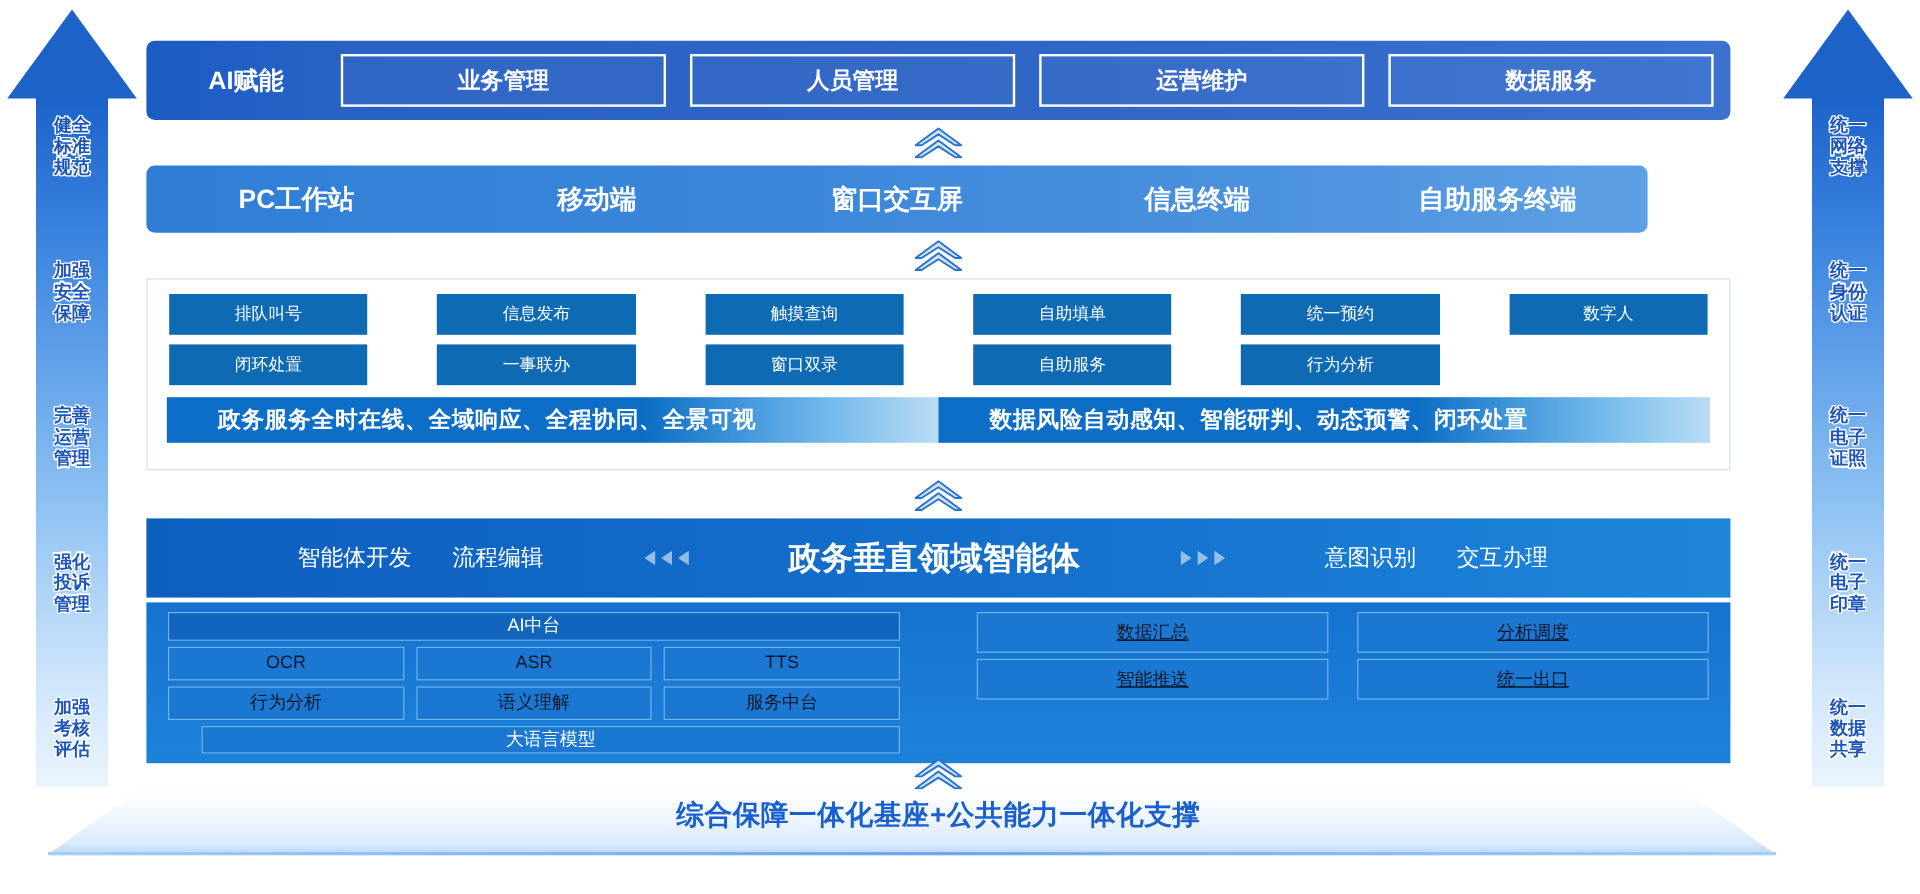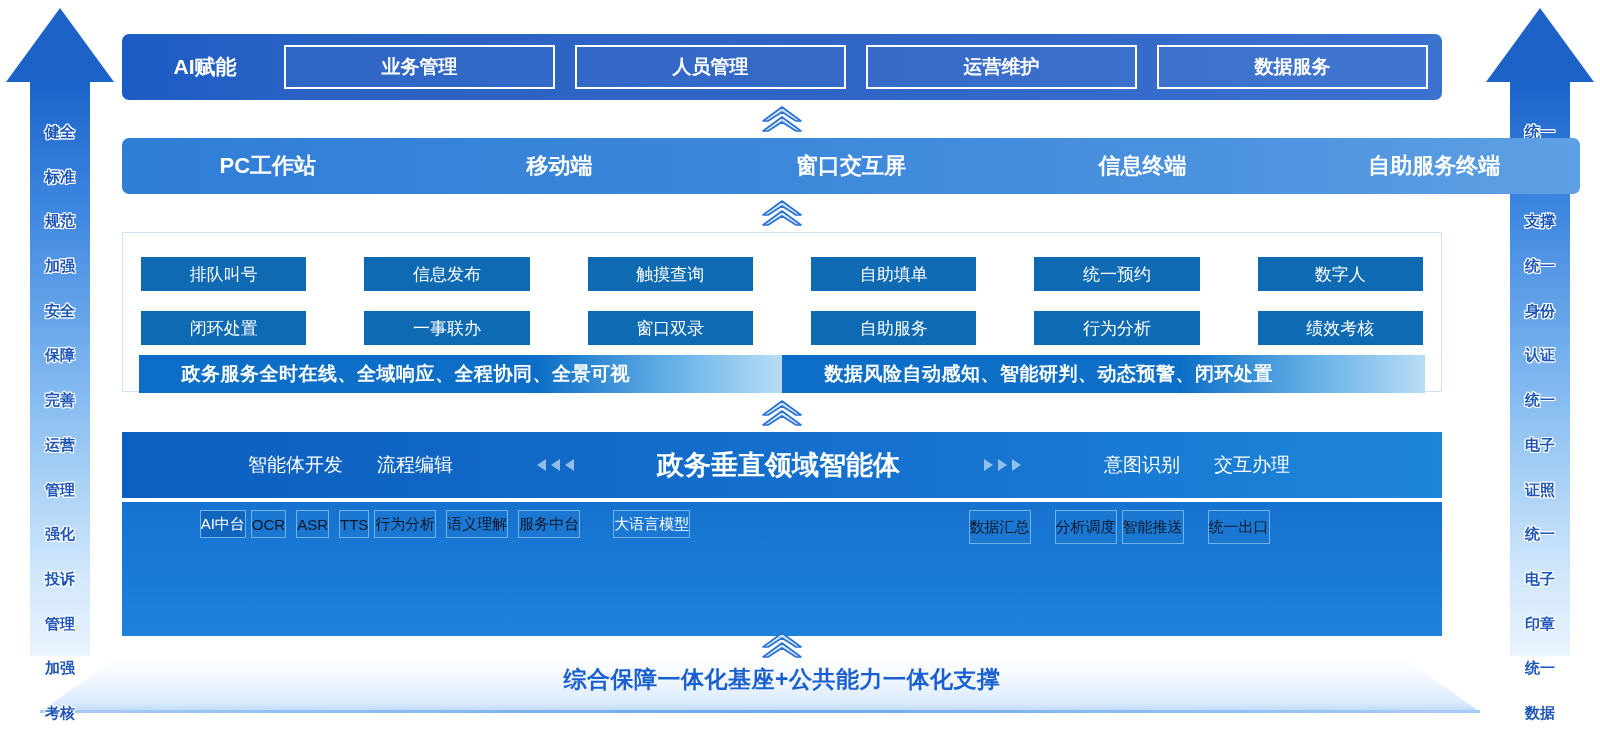--- a/index.html
+++ b/index.html
@@ -40,21 +40,21 @@
     font-size:15px;
     font-weight:bold;
     line-height:1.18;
     letter-spacing:0px;
     text-shadow:
       -1px -1px 0 #ffffff, 1px -1px 0 #ffffff,
       -1px  1px 0 #ffffff, 1px  1px 0 #ffffff,
        0   -1px 0 #ffffff, 0    1px 0 #ffffff,
       -1px  0   0 #ffffff, 1px  0   0 #ffffff;
   }
-  .v-label span{display:block;margin-top:27px;}
+  .v-label span{display:block;}
 
   
   .base{
     position:absolute;left:40px;top:656px;width:1440px;height:58px;
     background:linear-gradient(180deg,#ffffff 0%,#f4f9ff 35%,#dcebfd 80%,#b5d4f8 100%);
     clip-path:polygon(78px 0, 1362px 0, 1440px 56px, 0 56px);
   }
   .base-line{
     position:absolute;left:40px;top:710px;width:1440px;height:3px;
     background:linear-gradient(90deg,#a8ccf6,#6aa8ee,#a8ccf6);
@@ -84,21 +84,21 @@
   }
 
   
   .chev{
     position:absolute;left:50%;transform:translateX(-50%);
     width:44px;height:28px;
   }
 
   
   .row-term{
-    position:absolute;left:0;top:138px;width:1458px;height:56px;
+    position:absolute;left:0;top:138px;width:1251px;height:56px;
     border-radius:7px;
     background:linear-gradient(90deg,#2f7ed6 0%,#3b86da 40%,#4b92de 75%,#5ea0e4 100%);
     display:flex;align-items:center;box-sizing:border-box;
   }
   .term-item{
     flex:1;text-align:center;color:#ffffff;font-weight:bold;font-size:22px;
   }
 
   
   .row-serv{
@@ -106,21 +106,21 @@
     border:1px solid #cfe2f7;background:#ffffff;box-sizing:border-box;
     padding:8px 8px 0 8px;
   }
   .serv-grid{
     display:grid;grid-template-columns:repeat(6,1fr);
     column-gap:58px;row-gap:8px;padding:4px 10px 0 10px;
   }
   .serv-chip{
     height:34px;background:#0f6ab4;
     display:flex;align-items:center;justify-content:center;
-    color:#ffffff;font-size:17px;font-weight:500;margin-top:12px;
+    color:#ffffff;font-size:14px;font-weight:500;
   }
   .banner-row{display:flex;padding:10px 8px 0 8px;}
   .banner{
     flex:1;height:38px;
     display:flex;align-items:center;
     background:linear-gradient(90deg,#0c6ec6 0%,#0c6ec6 62%,#6fb7ea 85%,#b9dcf4 100%);
   }
   .banner span{
     display:block;width:83%;text-align:center;
     color:#ffffff;font-size:19px;font-weight:bold;letter-spacing:0.5px;
@@ -139,41 +139,41 @@
   .tri.l{border-top:6px solid transparent;border-bottom:6px solid transparent;border-right:9px solid #bcd9f3;}
   .tri.r{border-top:6px solid transparent;border-bottom:6px solid transparent;border-left:9px solid #bcd9f3;}
 
   
   .row-plat{
     position:absolute;left:0;top:502px;width:1320px;height:134px;
     background:linear-gradient(180deg,#1573cf 0%,#1a7ad5 50%,#1d82da 100%);
     display:flex;gap:26px;padding:6px 12px;box-sizing:border-box;
   }
   .plat{
-    flex:1;display:flex;flex-direction:row;gap:5px;
-    padding:2px 6px;box-sizing:border-box;justify-content:center;
+    flex:1;display:flex;flex-direction:column;gap:5px;
+    padding:2px 6px;box-sizing:border-box;
   }
   .plat-head{
     height:26px;background:#1265bd;border:1px solid #6fb4e8;
     display:flex;align-items:center;justify-content:center;
     color:#ffffff;font-size:15px;
   }
   .plat-row{display:flex;gap:10px;}
   .plat-cell{
     flex:1;height:26px;background:#1a78d2;border:1px solid #6fb4e8;
     display:flex;align-items:center;justify-content:center;
     color:#0f172a;font-size:15px;
   }
   .plat-wide{
     height:26px;background:#1a78d2;border:1px solid #6fb4e8;
     display:flex;align-items:center;justify-content:center;
     color:#ffffff;font-size:15px;margin-left:28px;
   }
   .plat.right-pad{padding-left:32px;padding-right:6px;}
-  .plat.right-pad .plat-row{gap:24px;}
+  .plat.right-pad .plat-row{gap:24px;text-decoration:underline;}
   .plat.right-pad .plat-cell{height:32px;}
   .plat.right-pad .plat-head{margin-left:34px;}
 
   
   .footer{
     position:absolute;left:0;top:664px;width:1320px;text-align:center;
     color:#1a5fd0;font-size:23px;font-weight:bold;letter-spacing:0.5px;
   }
   .footer-chev{position:absolute;left:50%;transform:translateX(-50%);top:630px;width:44px;height:28px;}
 </style>
@@ -290,21 +290,20 @@
         <div class="serv-chip">触摸查询</div>
         <div class="serv-chip">自助填单</div>
         <div class="serv-chip">统一预约</div>
         <div class="serv-chip">数字人</div>
 
         <div class="serv-chip">闭环处置</div>
         <div class="serv-chip">一事联办</div>
         <div class="serv-chip">窗口双录</div>
         <div class="serv-chip">自助服务</div>
         <div class="serv-chip">行为分析</div>
-        <div class="serv-chip">绩效考核</div>
       </div>
       <div class="banner-row">
         <div class="banner">
           <span>政务服务全时在线、全域响应、全程协同、全景可视</span>
         </div>
         <div class="banner">
           <span>数据风险自动感知、智能研判、动态预警、闭环处置</span>
         </div>
       </div>
     </div>

